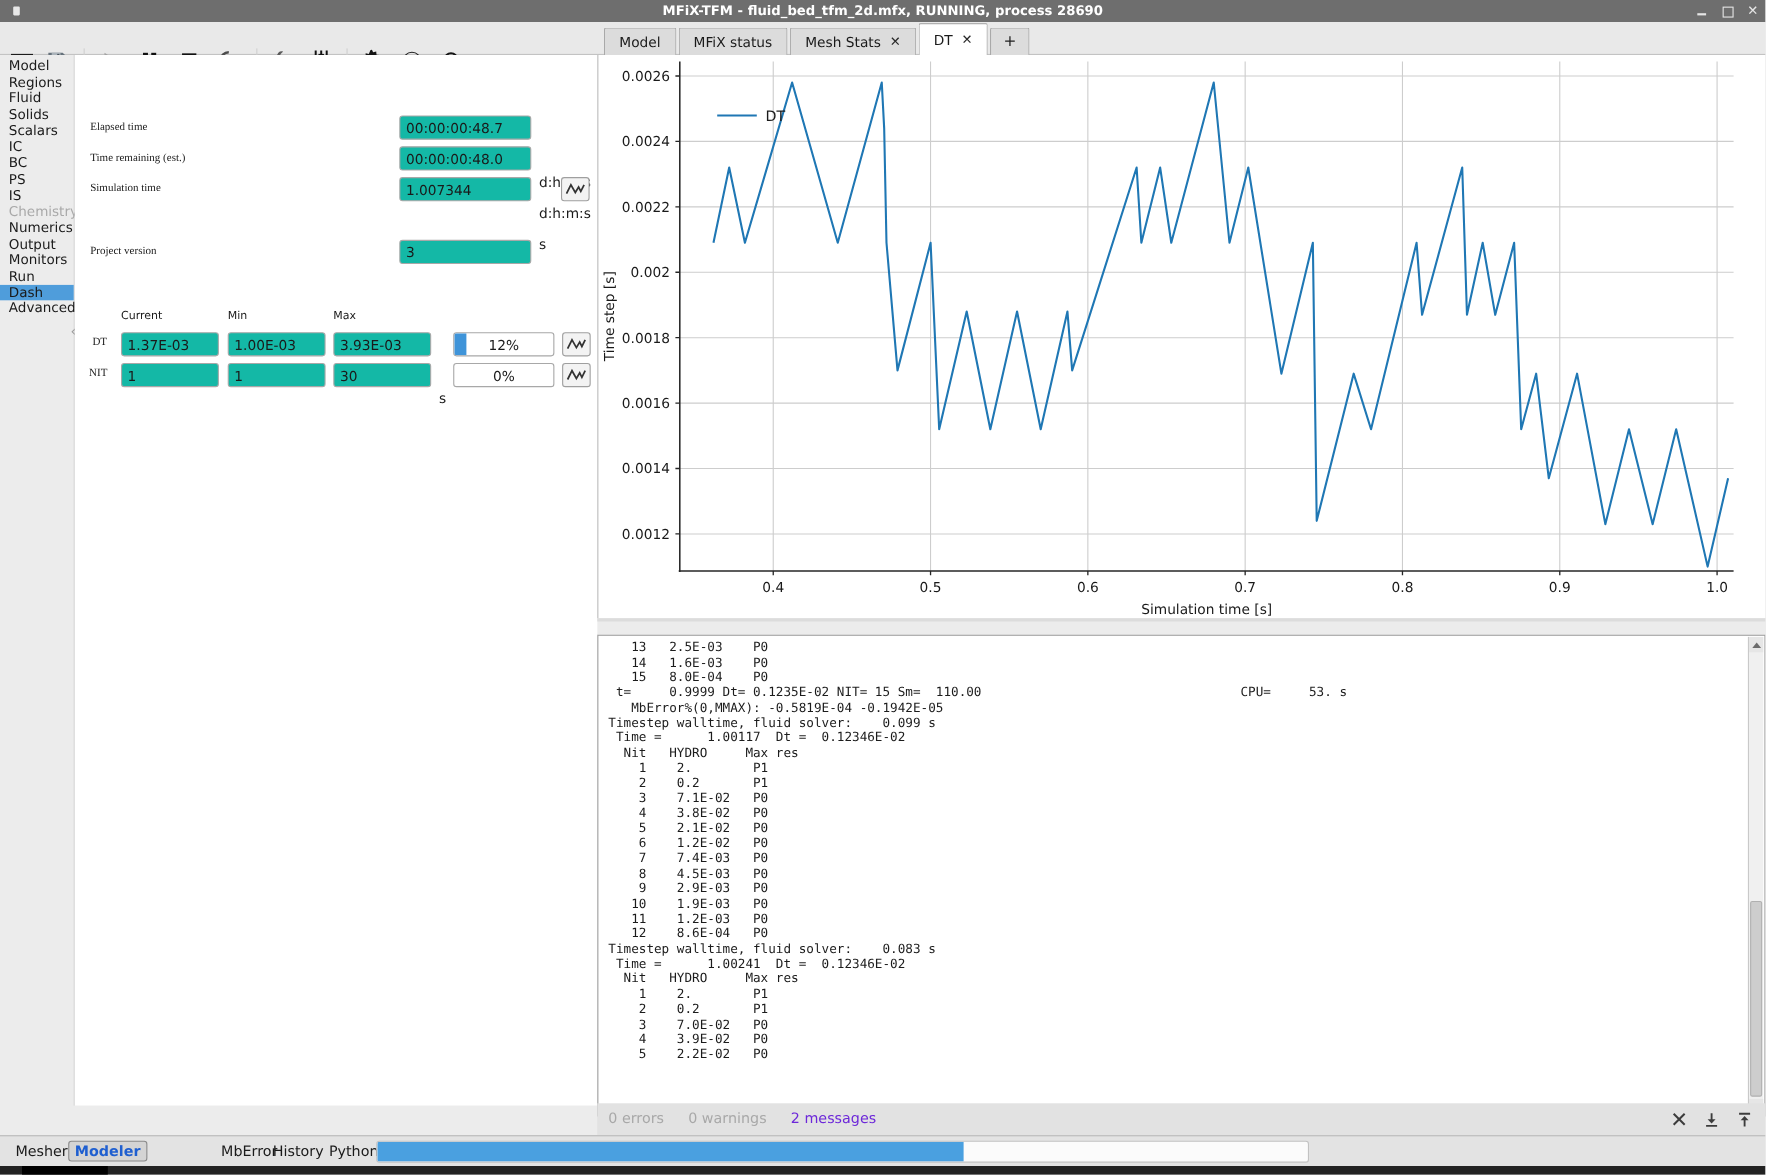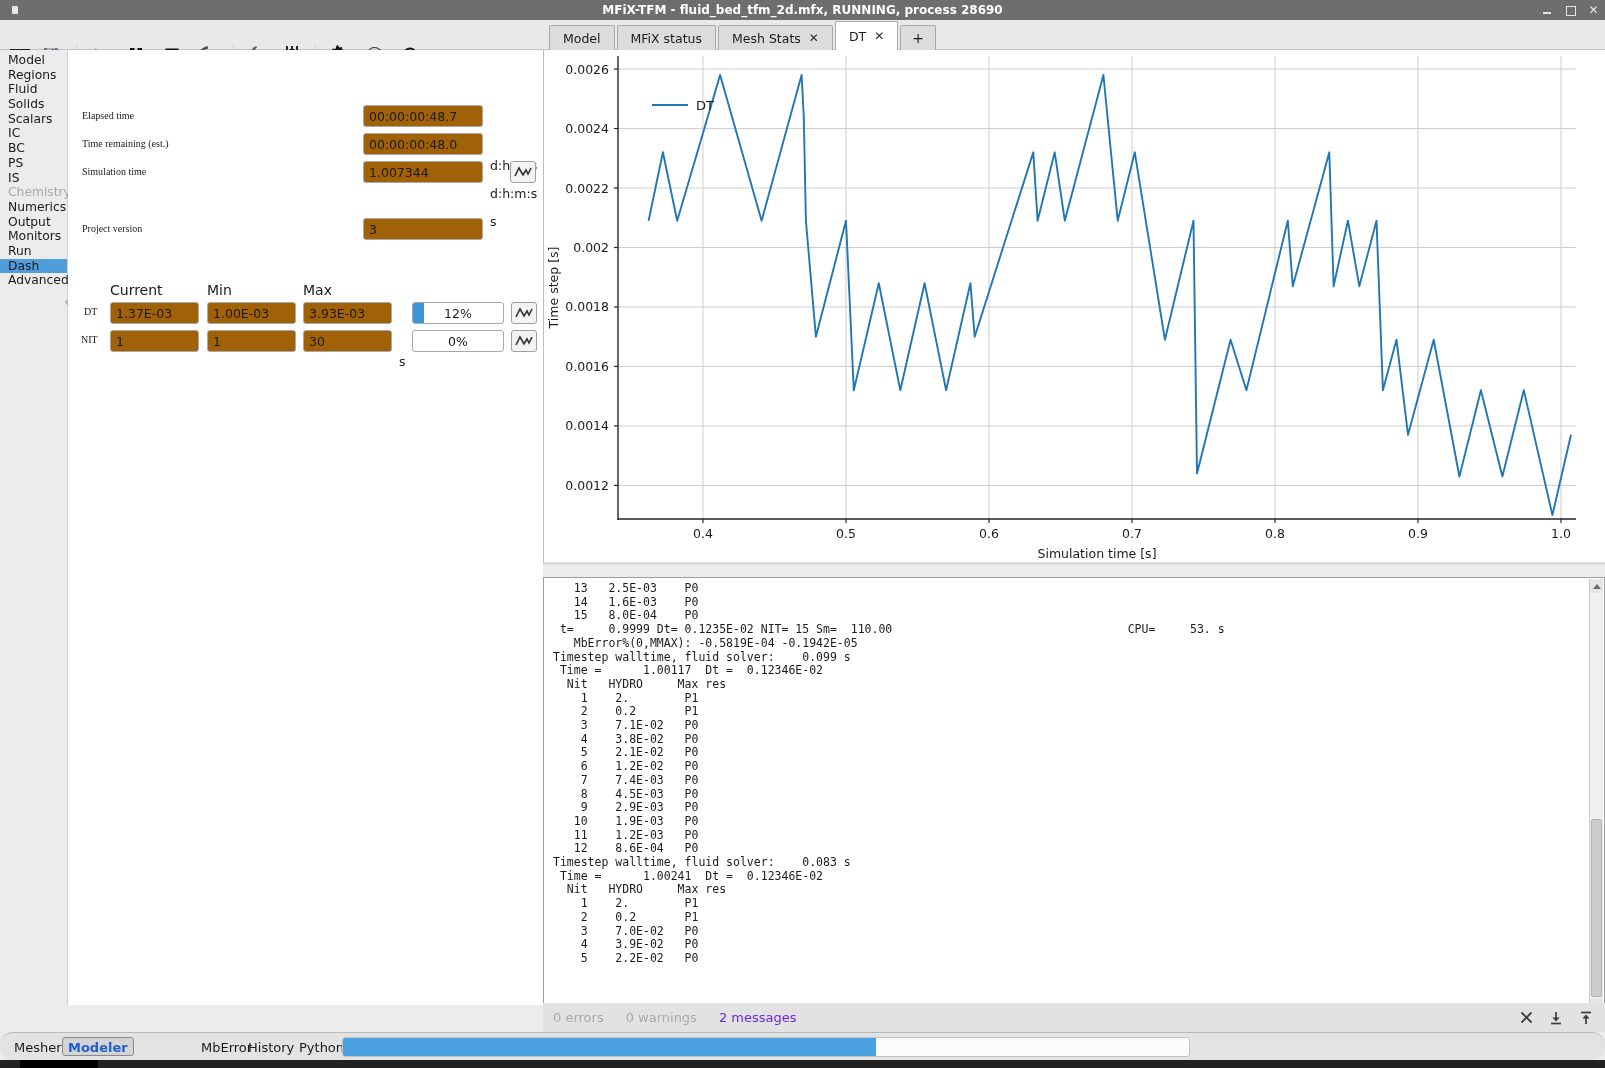--- a/index.html
+++ b/index.html
@@ -30,29 +30,29 @@
   
   .sidebar { position:absolute; left:0; top:50px; width:68px; height:955px; background:#ececec; border-right:1px solid #d2d2d2; padding-top:3px; }
   .side-item { height:14.7px; line-height:14.7px; padding-left:8px; font-size:12.3px; white-space:nowrap; cursor:default; }
   .side-item.disabled { color:#a9a9a9; }
   .side-item.selected { background:#4f9ddb; }
   .collapse-chevron { position:absolute; left:64px; top:294px; color:#9a9a9a; font-size:13px; }
 
   
   .form-panel { position:absolute; left:68px; top:50px; width:475px; height:955px; background:#fff; }
   .flabel { position:absolute; font-size:10px;font-family:Liberation Serif, serif; }
-  .finput { position:absolute; height:22px; background:#a16207; border:1px solid #a8a8a8; border-radius:3px;
+  .finput { position:absolute; height:22px; background:#14b8a6; border:1px solid #a8a8a8; border-radius:3px;
     font-size:12.5px; padding:0 5px; display:flex; align-items:center; white-space:nowrap; overflow:hidden; }
   .funit  { position:absolute; font-size:12.5px;margin-top:48px; }
   .plotbtn { position:absolute; width:26px; height:22px; background:#f3f3f3; border:1px solid #9f9f9f; border-radius:3px;
     display:flex; align-items:center; justify-content:center; }
   .pctbar { position:absolute; width:92px; height:22px; border:1px solid #a8a8a8; border-radius:3px; background:#fff; overflow:hidden; }
   .pctfill { position:absolute; left:0; top:0; bottom:0; background:#3f94d9; }
   .pcttext { position:absolute; inset:0; display:flex; align-items:center; justify-content:center; font-size:12.5px; }
-  .thead { position:absolute; font-size:14px; }
+  .thead { position:absolute; font-size:10px; }
 
   
   .tabbar { position:absolute; left:543px; top:20px; width:1062px; height:30px; display:flex; align-items:flex-end; padding-left:6px; }
   .tab { height:25px; border:1px solid #a9a9a9; border-bottom:none; background:#dcdcdc; display:flex; align-items:center;
     padding:0 13px; margin-right:2px; font-size:12.5px; gap:8px; border-top-left-radius:2px; border-top-right-radius:2px; }
   .tab.active { height:29px; background:#fff; position:relative; z-index:3; }
   .tab .close { font-size:12px; font-weight:bold; color:#2a2a2a; cursor:default; }
   .tab.plus { padding:0 11px; font-size:14px; }
 
   
@@ -75,21 +75,21 @@
   
   .msgbar { position:absolute; left:543px; top:1003px; width:1062px; height:29px; background:#e2e2e2;
     display:flex; align-items:center; font-size:13px; }
   .msg-errors, .msg-warnings { color:#a8a8a8; }
   .msg-messages { color:#6d28d9; }
   .msgbar .mspacer { flex:1; }
   .micon { width:22px; display:flex; justify-content:center; align-items:center; }
 
   
   .statusbar { position:absolute; left:0; top:1032px; width:1605px; height:28px; background:#e3e3e3;
-    border-top:1px solid #b9b9b9; font-size:13px;border-radius:13px; }
+    border-top:1px solid #b9b9b9; font-size:13px; }
   .mode { position:absolute; top:5px; height:19px; line-height:19px; }
   .mode.active { border:1px solid #8a8a8a; border-radius:3px; background:#d4d4d4; color:#1f5fd0; font-weight:bold; padding:0 5px; top:4px; }
   .mode.disabled { color:#9b9b9b;margin-top:44px; }
   .sprogress { position:absolute; left:342px; top:4px; width:848px; height:20px; background:#fbfbfb;
     border:1px solid #c2c2c2; border-radius:3px; overflow:hidden; }
   .sprogress .fill { position:absolute; left:0; top:0; bottom:0; background:#4aa0e0; }
   .sright { position:absolute; right:6px; top:0; height:28px; display:flex; align-items:center; gap:11px; }
   .ssep { width:1px; height:18px; background:#b5b5b5; }
 
   .bottomstrip { position:absolute; left:0; top:1060px; width:1605px; height:8px; background:#222; }

